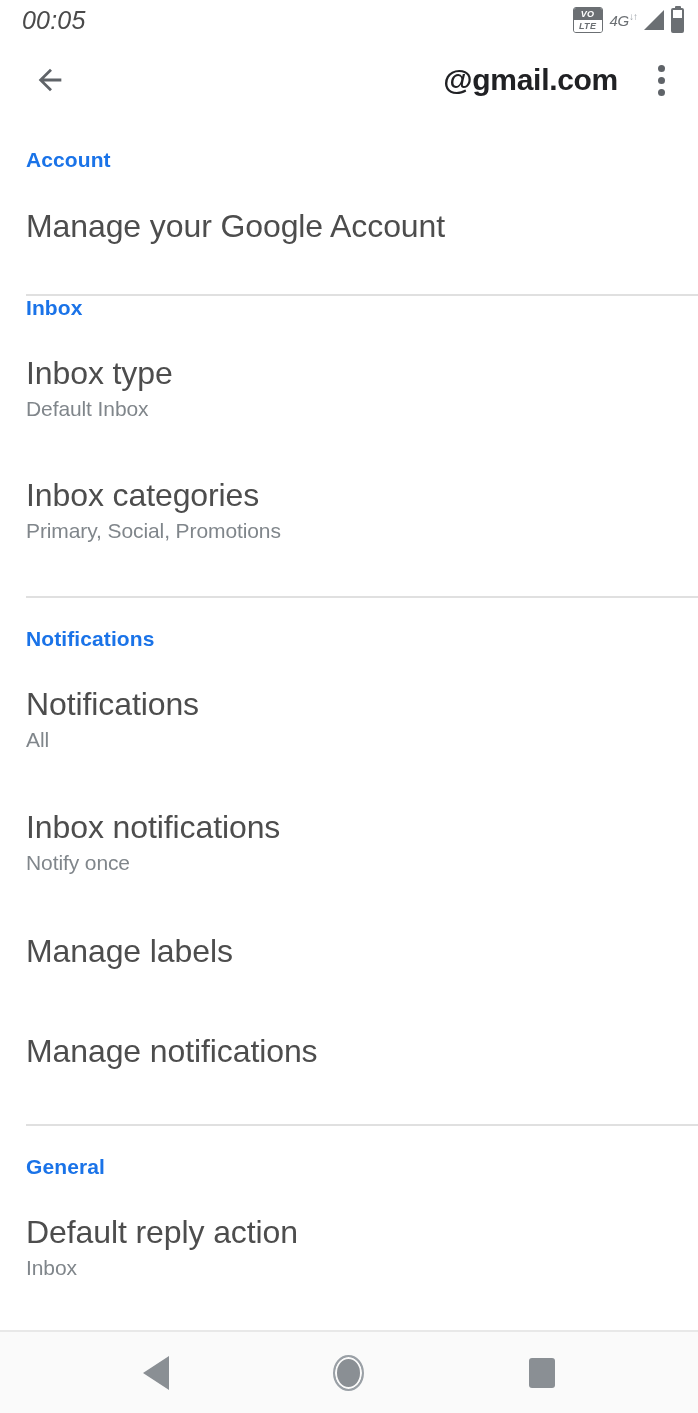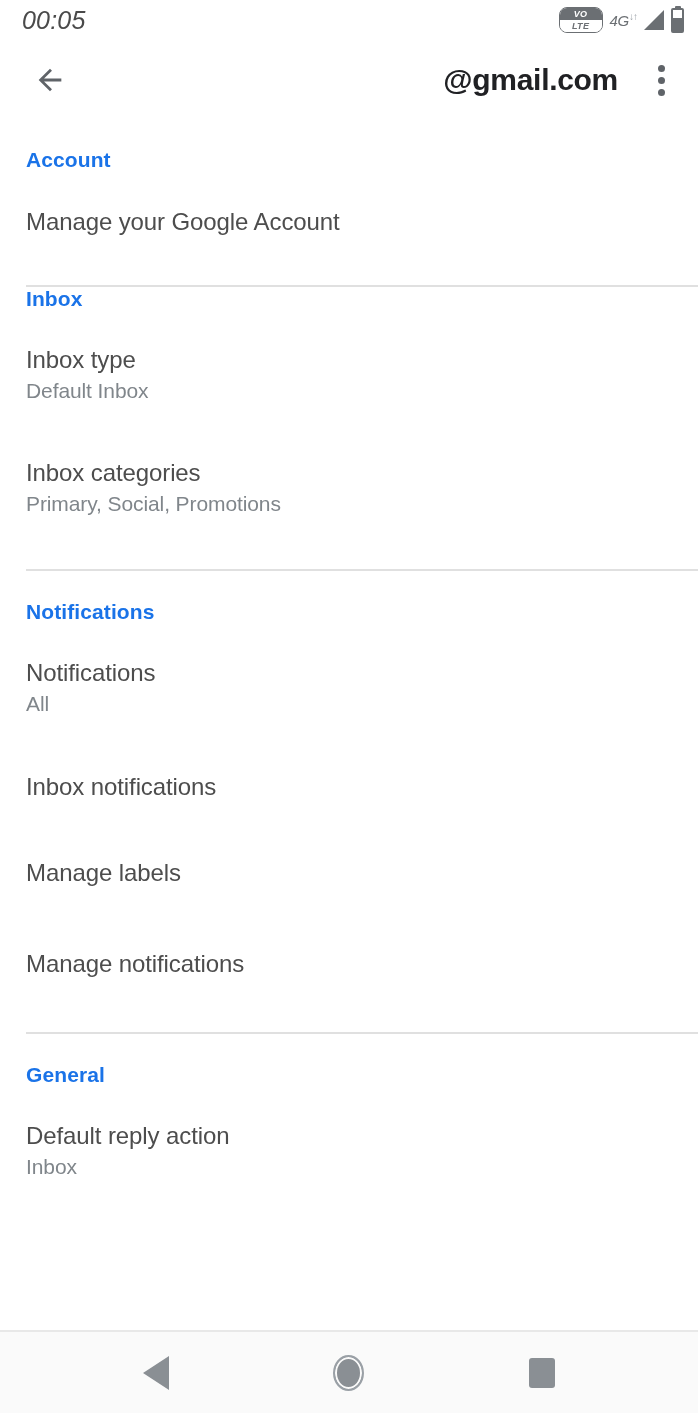--- a/index.html
+++ b/index.html
@@ -18,21 +18,21 @@
     padding:0 14px 0 22px;
     background:#fff;
     font-style:italic;
   }
   .status-clock {
     font-size:25px; color:#4a4a4a; letter-spacing:0.2px;
     font-family:"Liberation Sans", sans-serif;
   }
   .status-right { margin-left:auto; display:flex; align-items:center; gap:7px; }
   .volte {
-    width:44px; height:26px; border:1.5px solid #6b6f73; border-radius:8px;
+    width:30px; height:26px; border:1.5px solid #6b6f73; border-radius:3px;
     display:flex; flex-direction:column; overflow:hidden;
   }
   .volte .vo {
     flex:1; background:#6b6f73; color:#fff; font-size:9px; font-weight:bold;
     display:flex; align-items:center; justify-content:center; letter-spacing:0.3px;
   }
   .volte .lte {
     flex:1; background:#fff; color:#6b6f73; font-size:9px; font-weight:bold;
     display:flex; align-items:center; justify-content:center; letter-spacing:0.3px;
   }
@@ -71,21 +71,21 @@
   .overflow i { display:block; width:7px; height:7px; border-radius:50%; background:#5f6368; }
 
   
   .content { flex:1; overflow:hidden; background:#fff; }
 
   .section-header {
     font-size:21px; font-weight:bold; color:#1a73e8;
     padding:0 26px; letter-spacing:0.1px;
   }
   .item { padding:0 26px; cursor:pointer; }
-  .item-title { font-size:24px; color:#4d4d4d; letter-spacing:-0.1px; }
+  .item-title { font-size:32px; color:#4d4d4d; letter-spacing:-0.1px; }
   .item-sub { font-size:21px; color:#80868b; letter-spacing:-0.1px; margin-top:5px; }
 
   .divider { height:2px; background:#e0e0e0; margin-left:26px; }
 
   
   .sp-acct-hdr { padding-top:28px; }            
   .sp-acct-item { padding-top:36px; }           
   .div-1 { margin-top:49px; }                   
   .sp-inbox-hdr { }           
   .sp-inbox-i1 { padding-top:35px; }            
@@ -168,20 +168,21 @@
     </div>
     <div class="divider div-2"></div>
 
     <div class="section-header sp-notif-hdr">Notifications</div>
     <div class="item sp-notif-i1">
       <div class="item-title">Notifications</div>
       <div class="item-sub">All</div>
     </div>
     <div class="item sp-notif-i2">
       <div class="item-title">Inbox notifications</div>
+      <div class="item-sub">Notify once</div>
     </div>
     <div class="item sp-notif-i3">
       <div class="item-title">Manage labels</div>
     </div>
     <div class="item sp-notif-i4">
       <div class="item-title">Manage notifications</div>
     </div>
     <div class="divider div-3"></div>
 
     <div class="section-header sp-gen-hdr">General</div>

